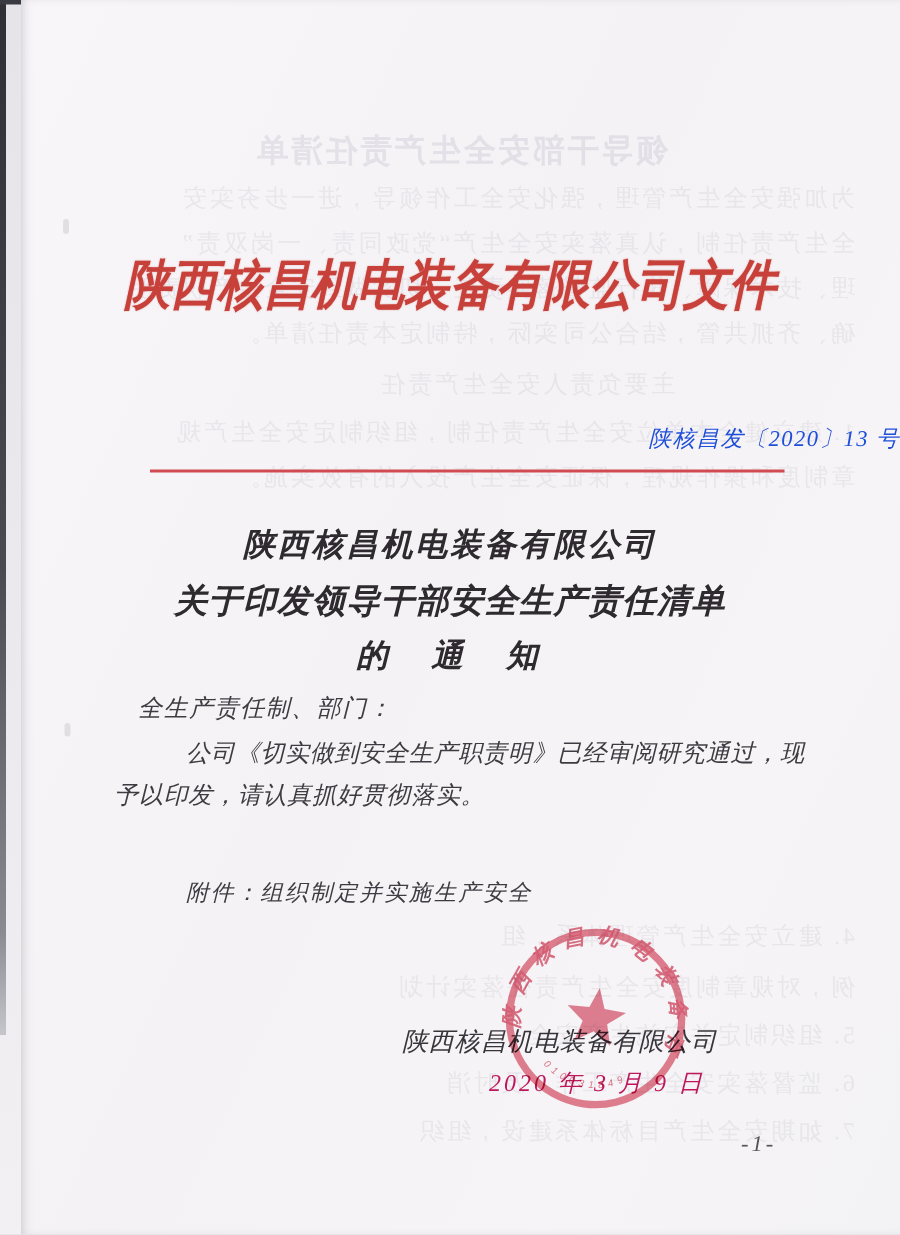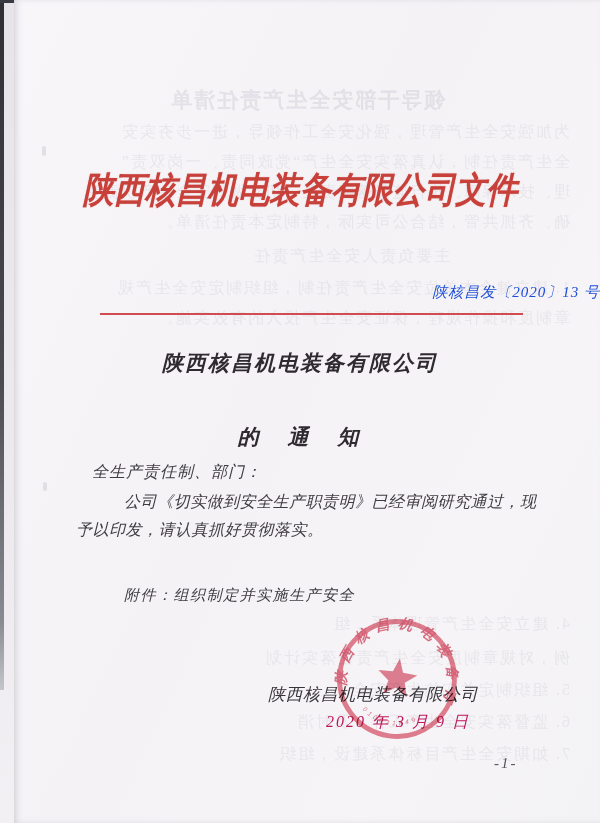--- a/index.html
+++ b/index.html
@@ -153,20 +153,21 @@
 
   <div class="content">
 
     <div class="red-header">陕西核昌机电装备有限公司文件</div>
 
     <div class="doc-number">陕核昌发〔2020〕13 号</div>
 
     <div class="red-rule"></div>
 
     <div class="doc-title doc-title-1">陕西核昌机电装备有限公司</div>
+    <div class="doc-title doc-title-2">关于印发领导干部安全生产责任清单</div>
     <div class="doc-title doc-title-3">的　通　知</div>
 
     <div class="salutation">全生产责任制、部门：</div>
 
     <div class="body-line-1">公司《切实做到安全生产职责明》已经审阅研究通过，现</div>
     <div class="body-line-2">予以印发，请认真抓好贯彻落实。</div>
 
     <div class="attachment-line">附件：组织制定并实施生产安全</div>
 
     <div class="signature-line">陕西核昌机电装备有限公司</div>

